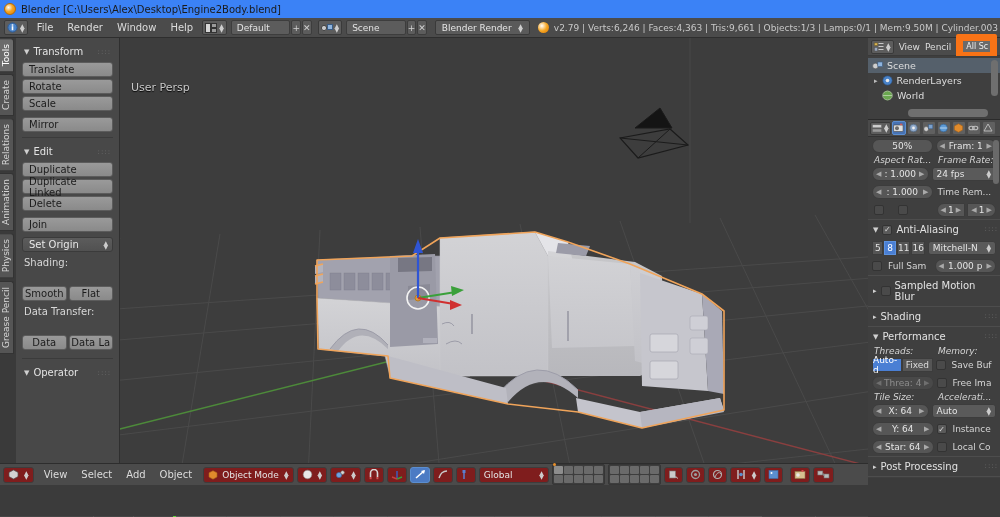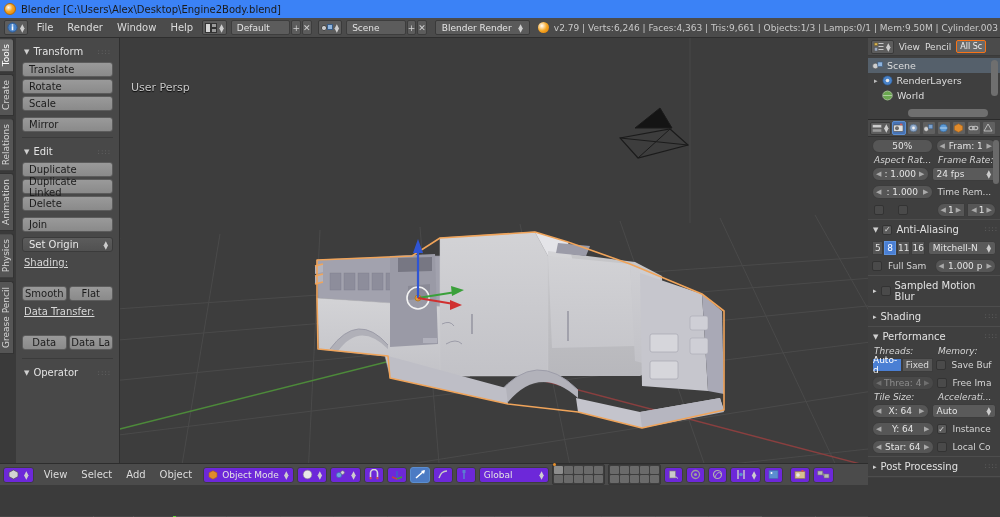--- a/index.html
+++ b/index.html
@@ -113,32 +113,32 @@
     display: flex; align-items: center; padding-left: 6px;
     margin-bottom: 2px;
   }
   .tbtn.dark {
     background: linear-gradient(#5c5c5c,#515151);
     color: #e8e8e8; border-color: #3b3b3b; justify-content: space-between;
     padding-right: 4px;
   }
   .tbtn-row { display: flex; gap: 2px; margin-bottom: 2px; }
   .tbtn-row .tbtn { flex: 1; margin-bottom: 0; justify-content: center; padding-left: 0; margin-top: 16px; }
-  .sublabel { font-size: 10px; color: #d8d8d8; margin: 5px 0 2px 2px; text-decoration: underline; }
+  .sublabel { font-size: 10px; color: #d8d8d8; margin: 5px 0 2px 2px; }
   .sep { height: 1px; background: #3b3b3b; margin: 5px 0; }
   
   #rightcol { position: absolute; left: 868px; top: 0; width: 132px; height: 440px; background: #3d3d3d; }
   #outliner { height: 82px; background: #4a4a4a; border-bottom: 1px solid #2b2b2b; position: relative; }
   .ol-head {
     height: 18px; background: #4b4b4b; display: flex; align-items: center;
     gap: 5px; padding: 0 3px; border-bottom: 1px solid #3a3a3a;
   }
   .ol-menu { font-size: 9px; color: #dcdcdc; }
   .ol-pill {
-    background: #6a6a6a; border: 1px solid #f97316; border-radius: 2px;
+    background: #6a6a6a; border: 7px solid #f97316; border-radius: 2px;
     font-size: 8px; padding: 1px 3px; color: #efefef; white-space: nowrap; overflow: hidden;
   }
   #ol-body { background: #3f3f3f; height: 63px; padding: 2px 0 0 0; position: relative; overflow: hidden; }
   .ol-row { display: flex; align-items: center; height: 15px; font-size: 9.5px; color: #dedede; padding-left: 4px; gap: 4px;}
   .ol-row.sel { background: #55606b; }
   .ol-ico { width: 11px; height: 11px; border-radius: 2px; flex: 0 0 auto; }
   #props { position: absolute; top: 82px; left: 0; width: 132px; height: 358px; background: #3f3f3f; overflow: hidden; }
   .props-tabs {
     height: 17px; background: #4a4a4a; display: flex; align-items: center;
     gap: 1px; padding: 1px 2px; border-bottom: 1px solid #323232;
@@ -179,21 +179,21 @@
   .toggle2 > div.on { background: #4a7fd4; color: #fff;}
   .col2 { display: flex; gap: 4px; padding: 0 4px; font-style: italic;}
   .col2 > div { flex: 1; }
   
   #vp-header {
     position: absolute; left: 0; top: 425px; width: 868px; height: 22px;
     background: #4b4b4b; border-top: 1px solid #2d2d2d;
     display: flex; align-items: center; gap: 0; padding: 0 3px;
   }
   .vh-btn {
-    height: 16px; background: #6d28d9; border: 1px solid #3d3d3d; border-radius: 3px;
+    height: 16px; background: #7f1d1d; border: 1px solid #3d3d3d; border-radius: 3px;
     display: flex; align-items: center; padding: 0 4px; gap: 3px; color: #e4e4e4;
     font-size: 9px; margin-right: 3px;
   }
   .vh-menu { padding: 0 7px; font-size: 10px; color: #dcdcdc; }
   .layergrid {
     display: grid; grid-template-columns: repeat(5, 9px); grid-template-rows: 8px 8px;
     gap: 1px; background: #3d3d3d; border: 1px solid #363636; padding: 1px; border-radius: 2px;
     margin-right: 3px;
   }
   .layergrid div { background: #6a6a6a; border-radius: 1px; }

